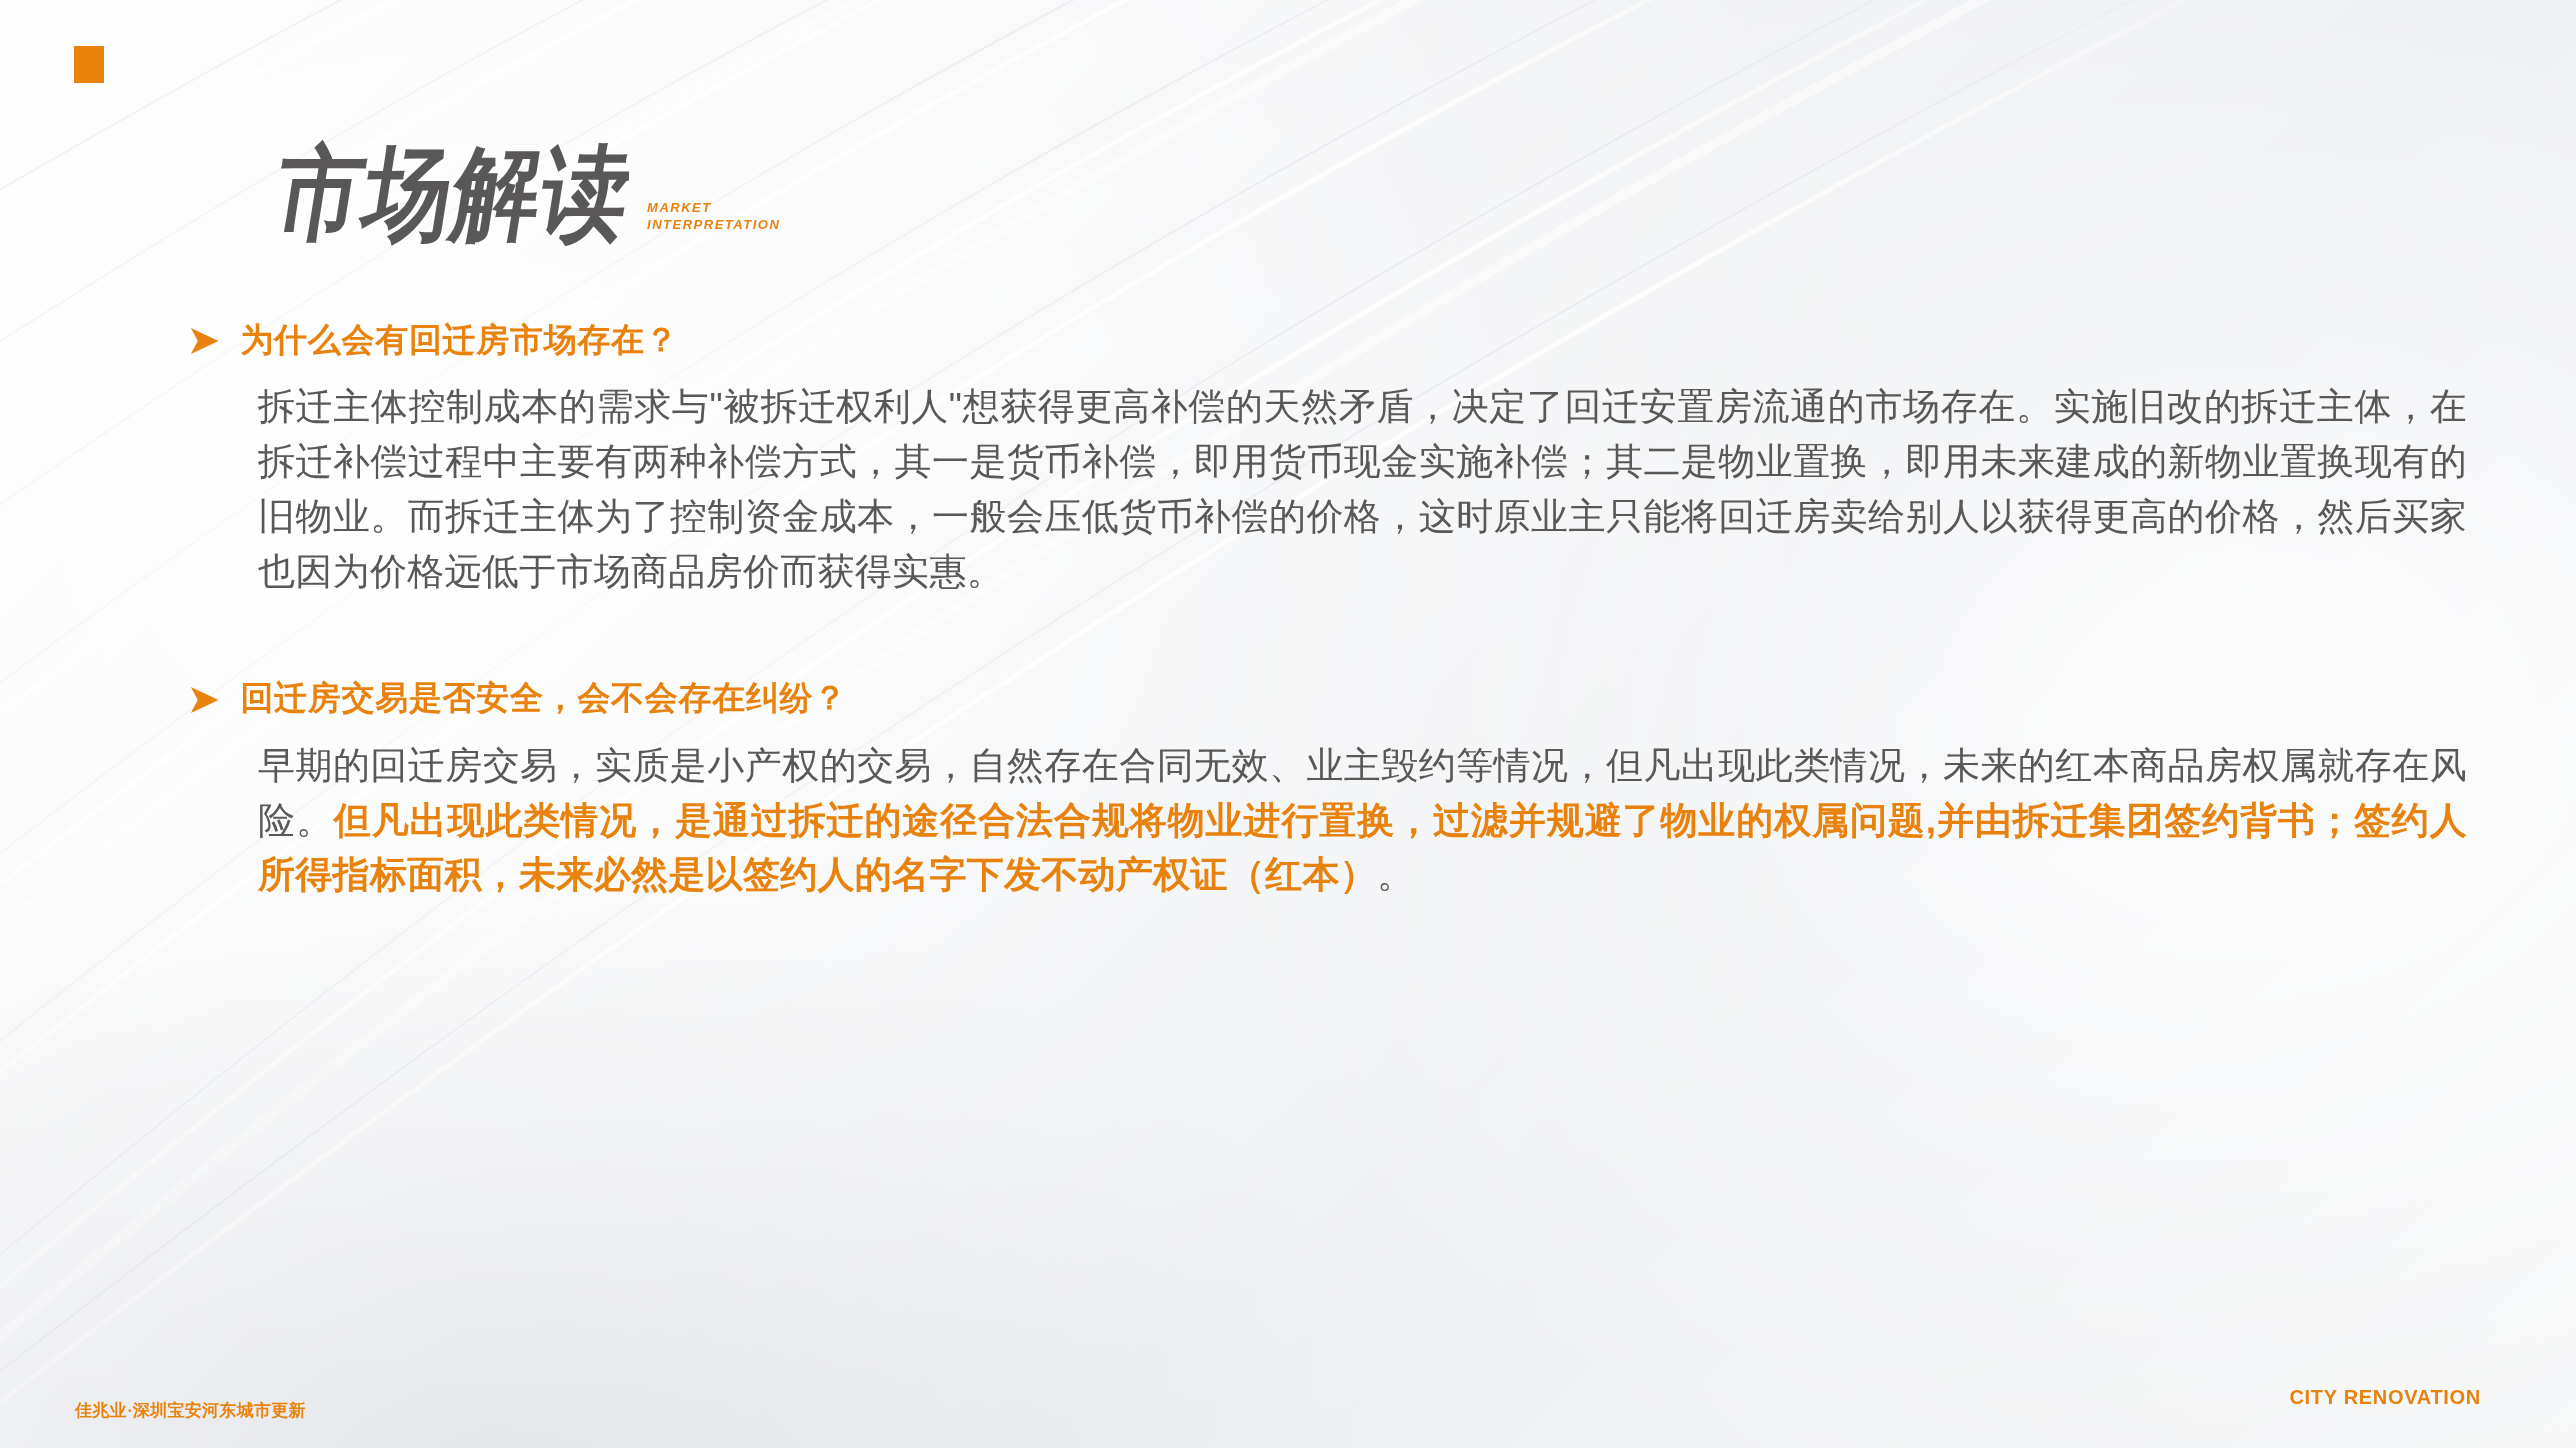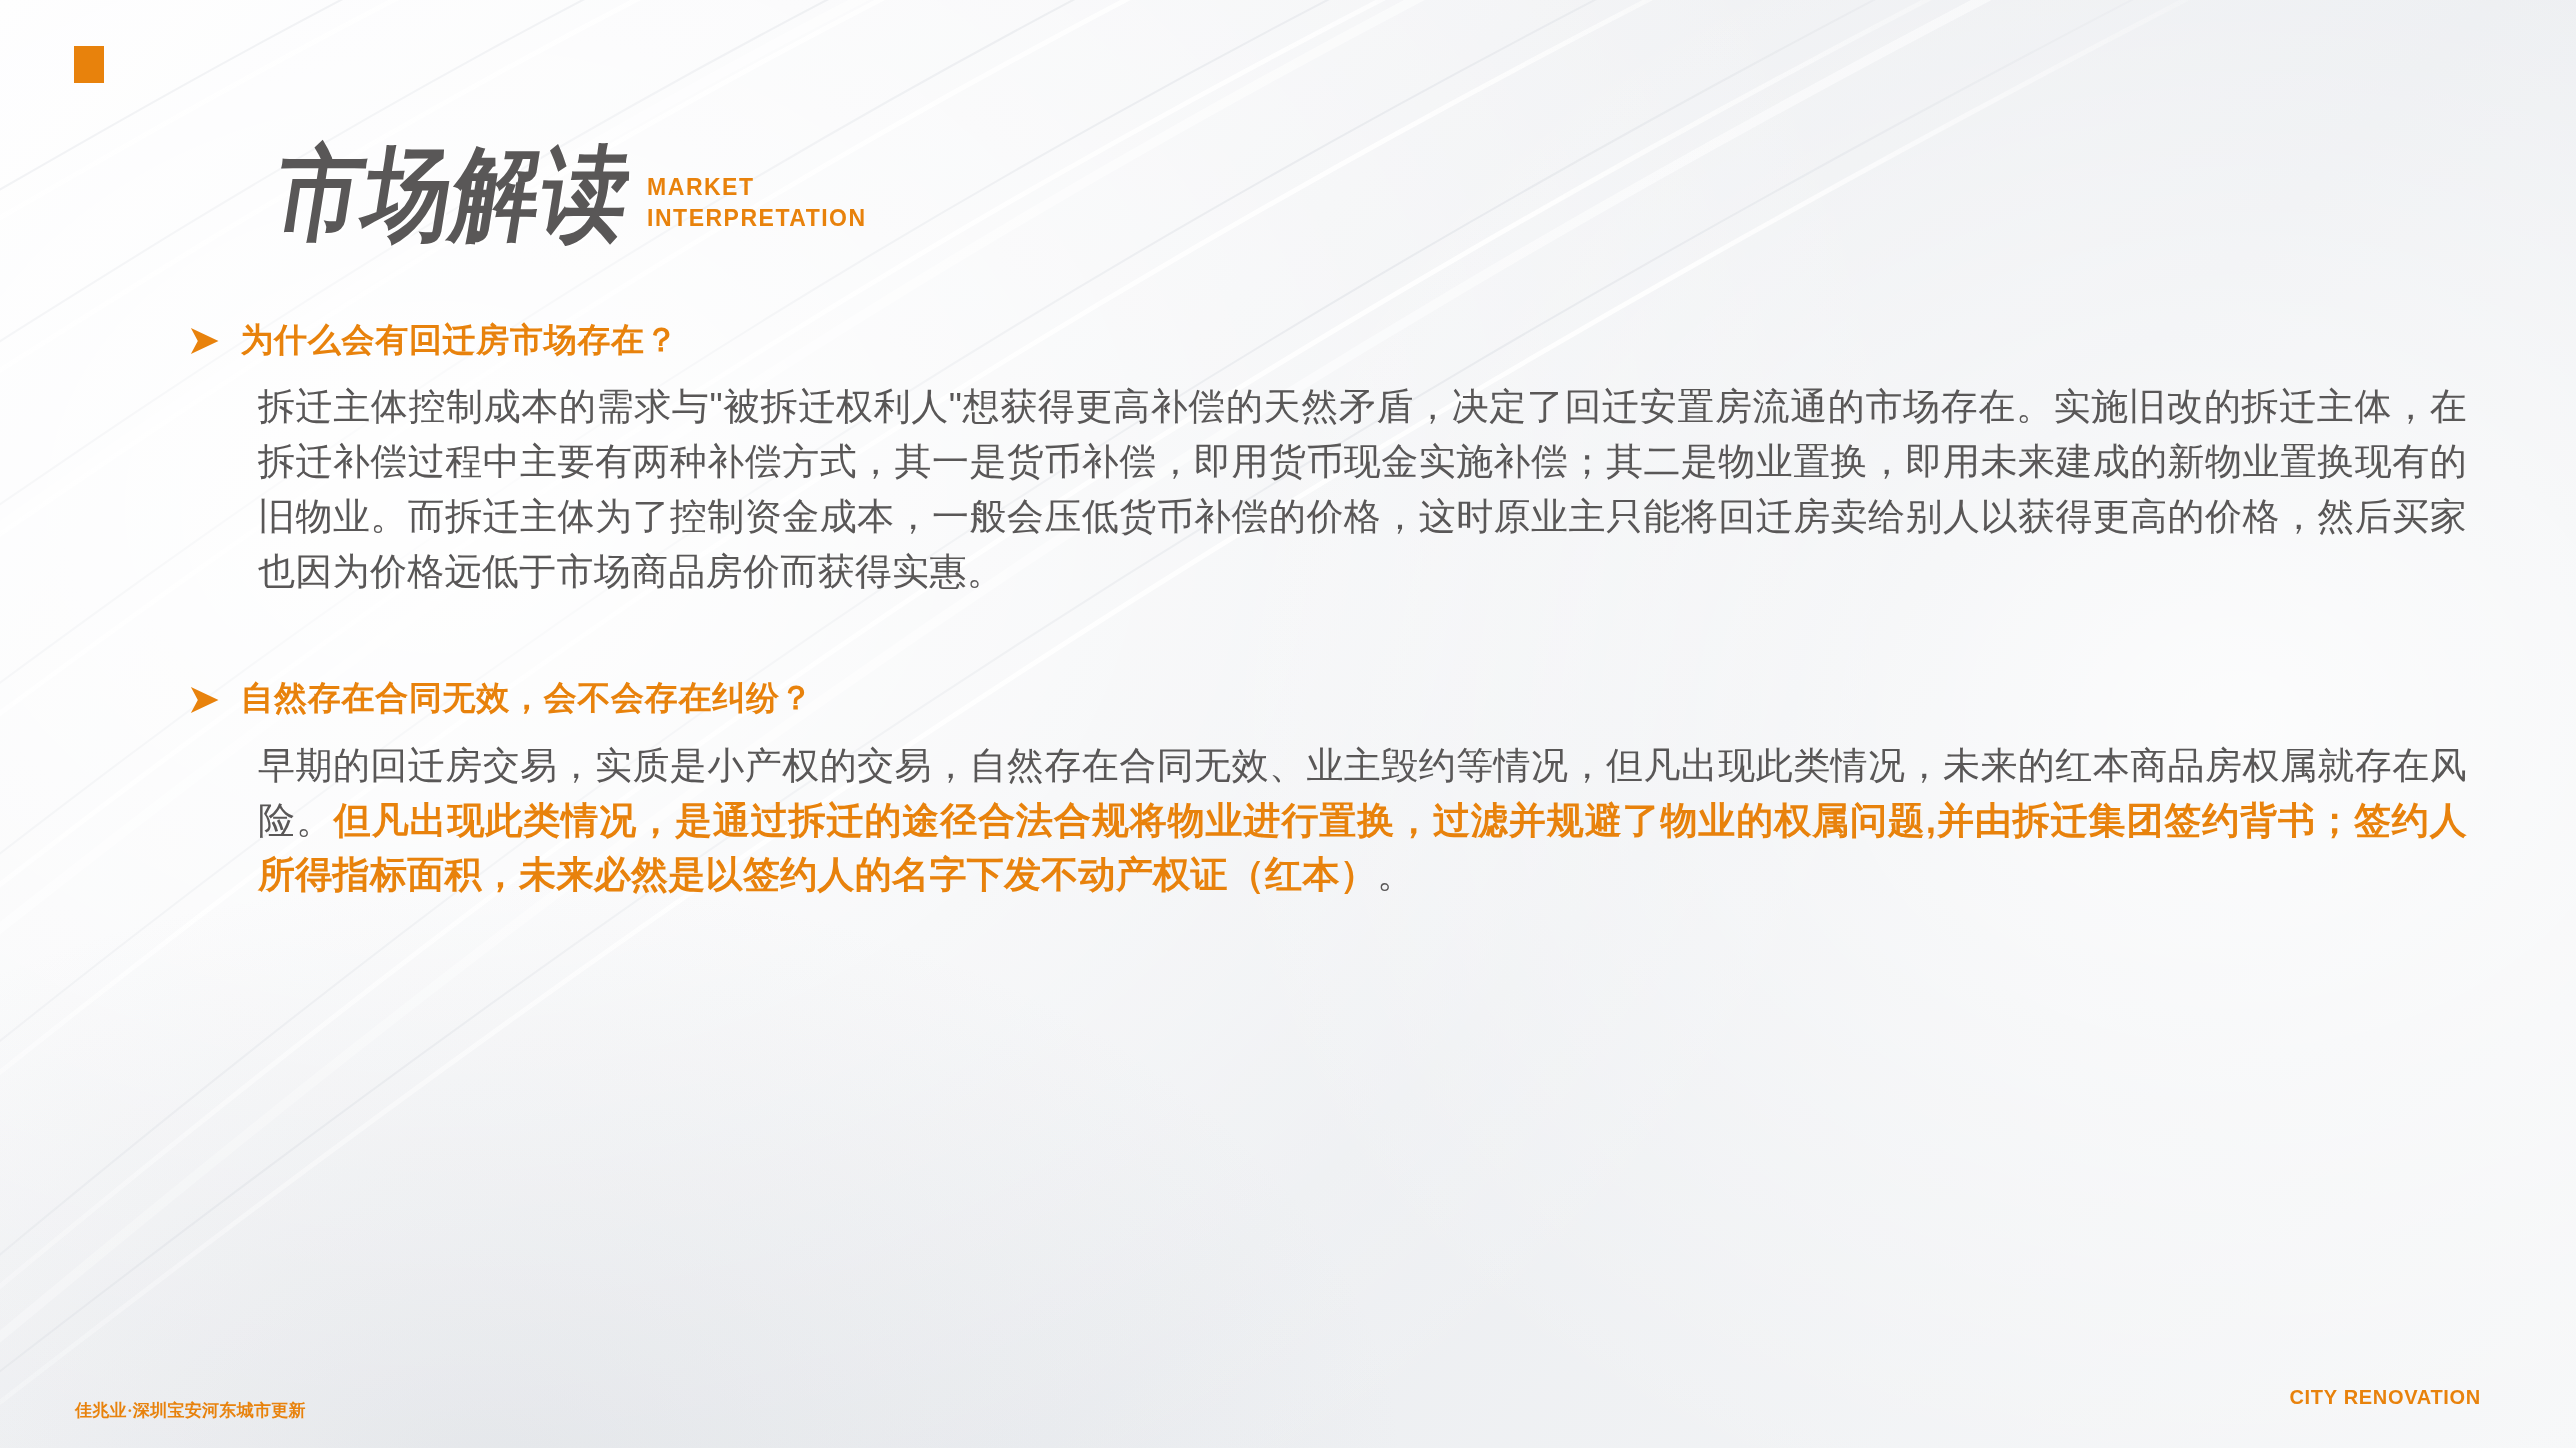--- a/index.html
+++ b/index.html
@@ -85,21 +85,22 @@
     transform: skewX(-9deg) scaleY(1.18);
     transform-origin: left bottom;
     white-space: nowrap;
     text-shadow: 2px 2px 0 rgba(255,255,255,0.85);
   }
   .title-en {
     margin-left: 24.5px;
     margin-bottom: 11px;
     color: #E8820C;
     font-weight: 700;
-    font-size: 23px;
+    font-style: italic;
+    font-size: 13px;
     line-height: 1.32;
     letter-spacing: 1.5px;
     white-space: nowrap;
   }
 
   
   .content {
     position: absolute;
     left: 184px;
     top: 320px;
@@ -266,21 +267,21 @@
 
     <div class="gap-2"></div>
 
     <div class="qa-block">
       <div class="qa-heading">
         <span class="arrow-bullet">
           <svg viewBox="0 0 58 58" aria-hidden="true">
             <path d="M10 10 L50 29 L10 48 L20 29 Z" fill="#E8820C"></path>
           </svg>
         </span>
-        <span class="qa-heading-text"> 自然存在合同无效，会不会存在纠纷？</span>
+        <span class="qa-heading-text"> 回迁房交易是否安全，会不会存在纠纷？</span>
       </div>
       <div class="qa-body"><span>早期的回迁房交易，实质是小产权的交易，自然存在合同无效、业主毁约等情况，但凡出现此类情况，未来的红本商品房权属就存在风险。</span><span class="hl">但凡出现此类情况，是通过拆迁的途径合法合规将物业进行置换，过滤并规避了物业的权属问题,并由拆迁集团签约背书；签约人所得指标面积，未来必然是以签约人的名字下发不动产权证（红本）</span><span>。</span></div>
     </div>
 
   </div>
 
   <div class="footer-label">佳兆业·深圳宝安河东城市更新</div>
 
   <div class="brand-tag">CITY RENOVATION</div>
 

